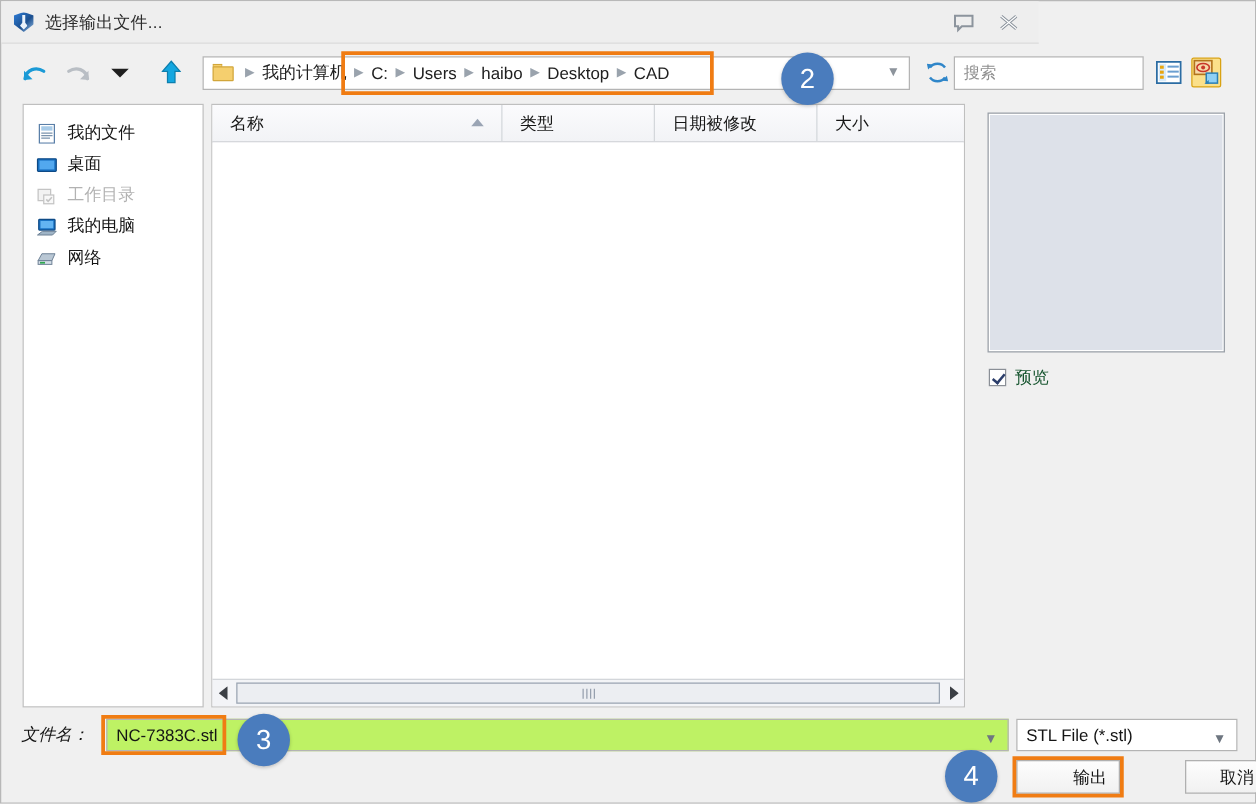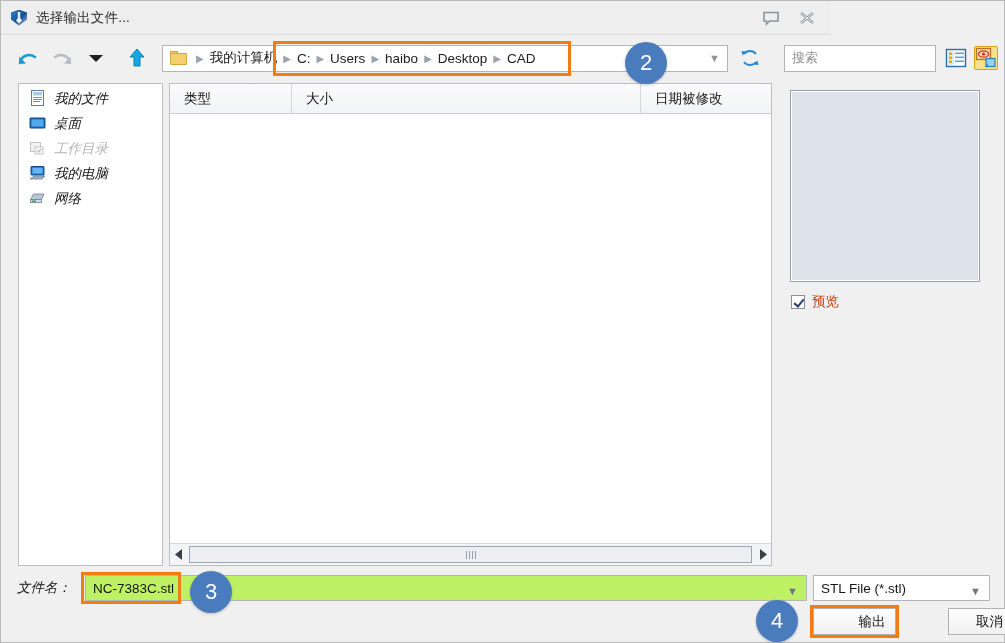--- a/index.html
+++ b/index.html
@@ -94,40 +94,40 @@
   }
   .crumb-caret {
     margin-left: auto; margin-right: 7px; color: #8d949c; font-size: 11px;
   }
 
   .refresh-btn {
     margin-left: 9px; width: 26px; height: 26px;
     display: flex; align-items: center; justify-content: center;
   }
   .search-box {
-    margin-left: 21px; width: 152px; height: 27px;
+    margin-left: 0; width: 152px; height: 27px;
     background: #ffffff; border: 1px solid #b4b4b4;
     display: flex; align-items: center; padding-left: 7px;
   }
   .search-box span { color: #8f8f8f; font-size: 13px; }
   .view-btns { margin-left: 9px; display: flex; align-items: center; gap: 7px; }
   .view-btn { width: 22px; height: 22px; position: relative; }
   .view-btn.active {
     background: #fbe08a; border: 1px solid #d9a213; border-radius: 2px;
     width: 24px; height: 24px;
   }
 
   
   .sidebar {
     position: absolute; left: 17px; top: 82px; width: 145px; height: 483px;
     background: #ffffff; border: 1px solid #bfbfbf;
     padding-top: 6px;
   }
   .side-item {
-    height: 25px; display: flex; align-items: flex-start; padding-left: 10px; font-style: italic;
+    height: 25px; display: flex; align-items: flex-end; padding-left: 10px;
   }
   .side-item .s-label { font-size: 13.5px; color: #151515; margin-left: 8px; }
   .side-item.disabled .s-label { color: #b2b2b2; }
   .s-ico { width: 17px; height: 16px; position: relative; flex: none; }
 
   
   .filelist {
     position: absolute; left: 168px; top: 82px; width: 603px; height: 483px;
     border: 1px solid #bfbfbf; background: #ffffff;
     display: flex; flex-direction: column;
@@ -180,21 +180,21 @@
   .chk {
     width: 14px; height: 14px; background: #ffffff;
     border: 1px solid #8a8f96; position: relative; flex: none;
   }
   .chk:after {
     content: ""; position: absolute; left: 4px; top: 1px;
     width: 4px; height: 8px;
     border: solid #2c3e6b; border-width: 0 2px 2px 0;
     transform: rotate(40deg);
   }
-  .preview-check .pv-label { font-size: 13.5px; margin-left: 7px; color: #c2410c; }
+  .preview-check .pv-label { font-size: 13.5px; margin-left: 7px; color: #14532d; }
 
   
   .fname-label {
     position: absolute; left: 16px; top: 578px; font-size: 13.5px; color: #141414; font-style: italic;
   }
   .fname-input {
     position: absolute; left: 84px; top: 574px; width: 722px; height: 26px;
     background: #bef264; border: 1px solid #b4b4b4;
     display: flex; align-items: center; padding-left: 7px;
   }
@@ -400,28 +400,32 @@
           <rect x="1.5" y="9.5" width="11" height="3" fill="#d3dde6" stroke="#6e8196" stroke-width="0.8"></rect>
           <rect x="3" y="10.5" width="4" height="1.4" fill="#2fa84f"></rect>
         </svg>
       </span>
       <span class="s-label">网络</span>
     </div>
   </div>
 
   <div class="filelist">
     <div class="headerrow">
+      <div class="hcell" style="width:232px;">
+        <span>名称</span>
+        <span class="sort-asc"></span>
+      </div>
       <div class="hcell" style="width:122px;">
         <span>类型</span>
       </div>
+      <div class="hcell" style="width:130px;">
+        <span>日期被修改</span>
+      </div>
       <div class="hcell" style="flex:1;">
         <span>大小</span>
-      </div>
-      <div class="hcell" style="width:130px;">
-        <span>日期被修改</span>
       </div>
     </div>
     <div class="listbody"></div>
     <div class="hscroll">
       <div class="sc-arrow">
         <svg width="9" height="11" viewBox="0 0 9 11">
             <path d="M7 0 L7 11 L0 5.5 Z" fill="#3b3f45"></path>
           </svg>
       </div>
       <div class="sc-track">

